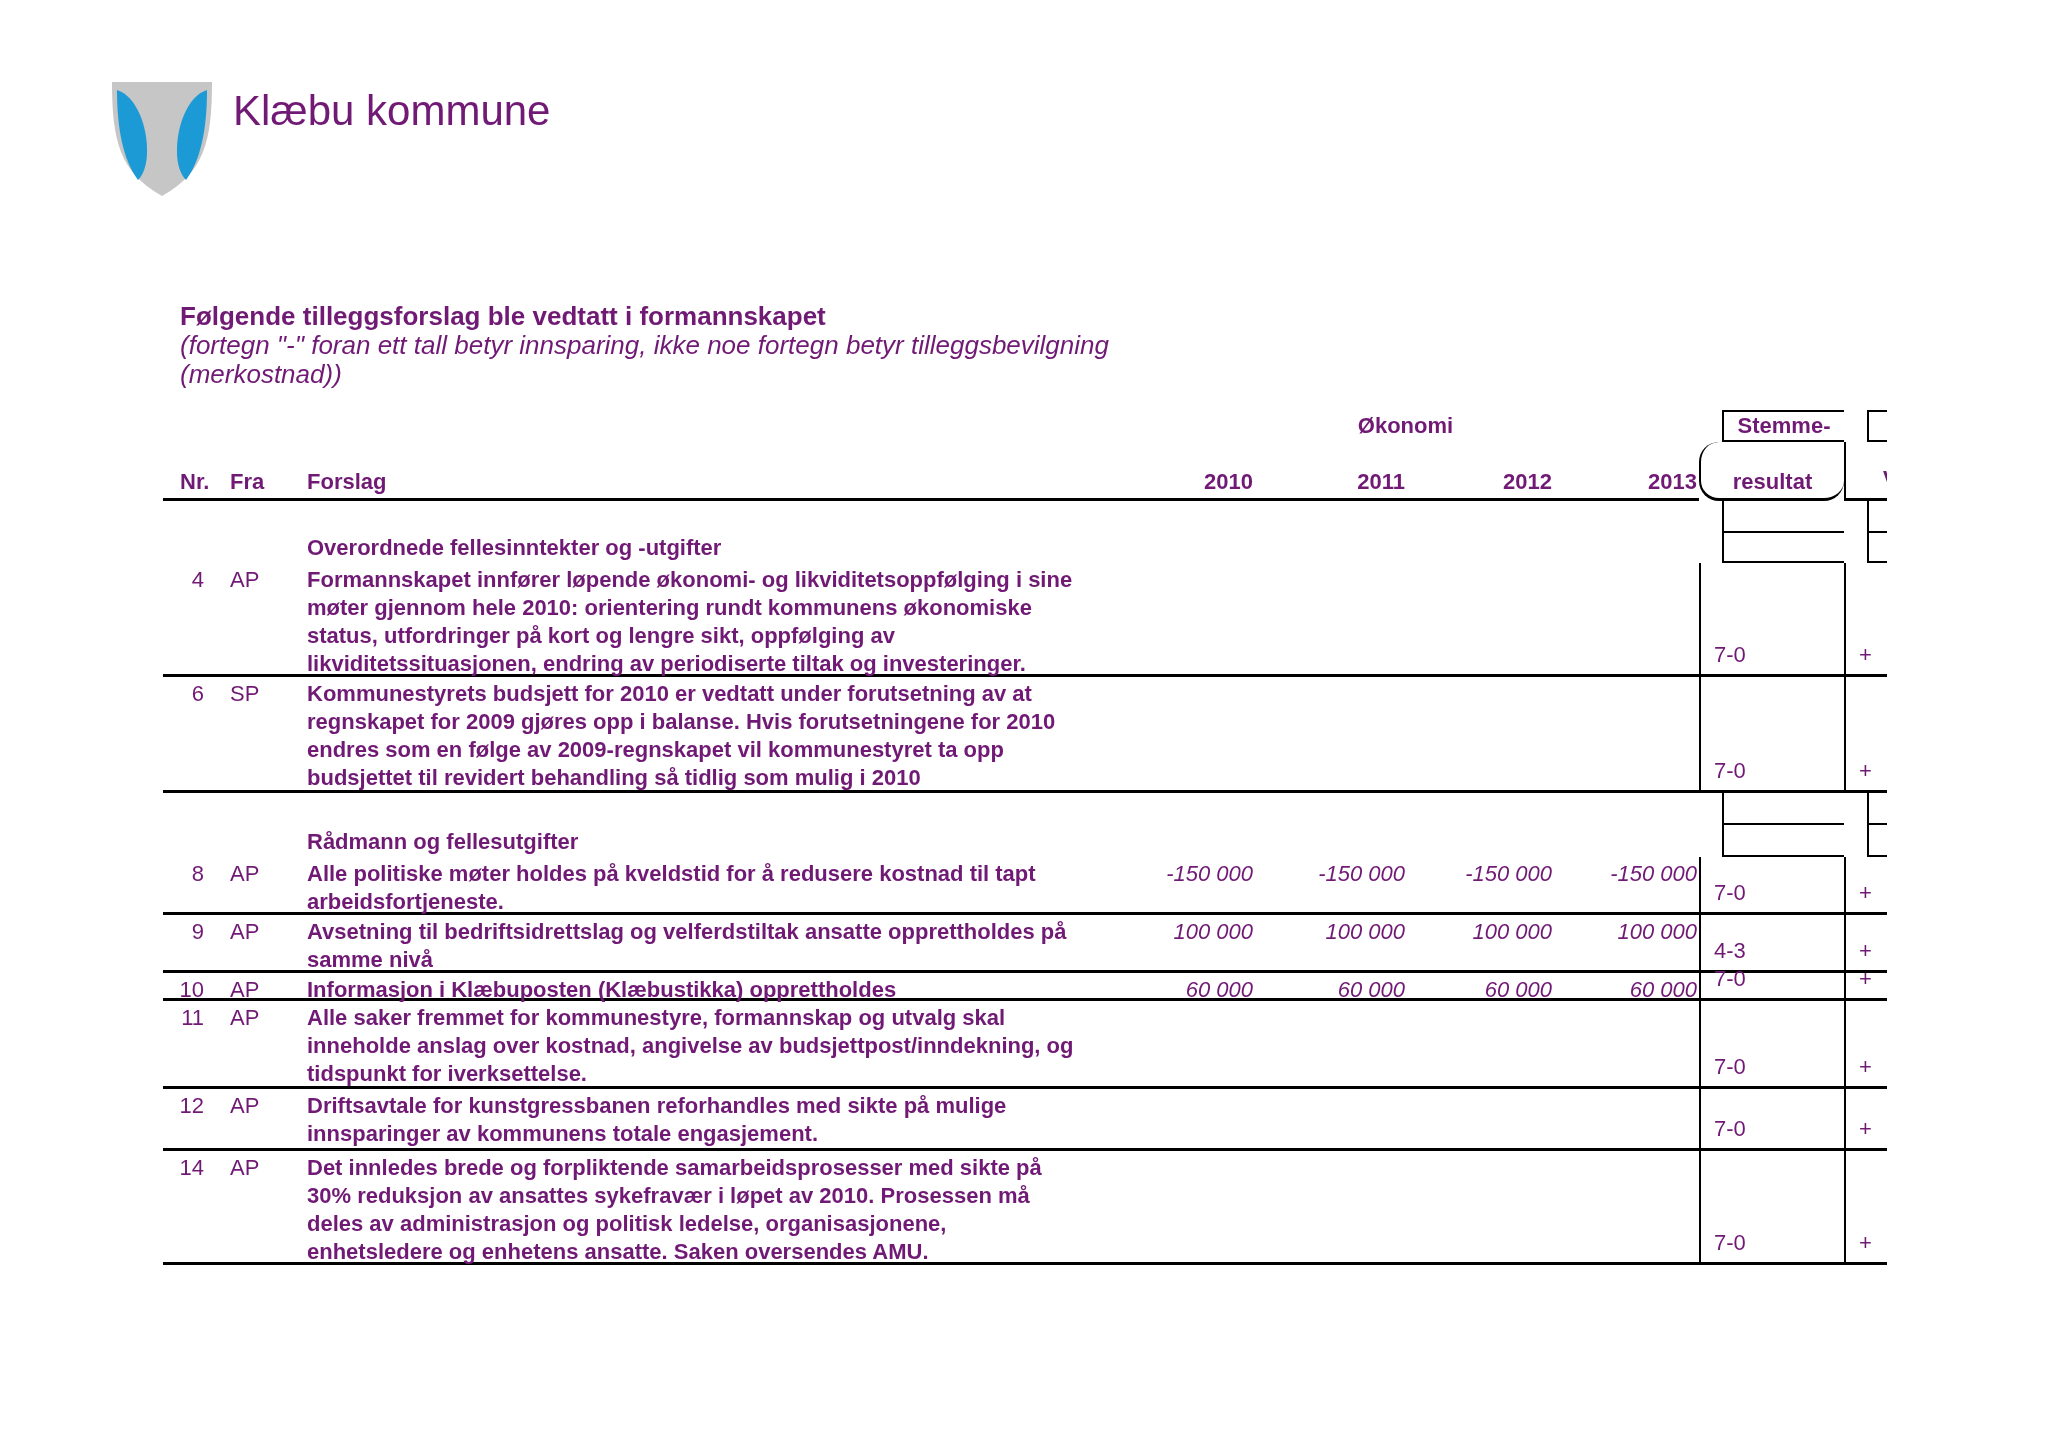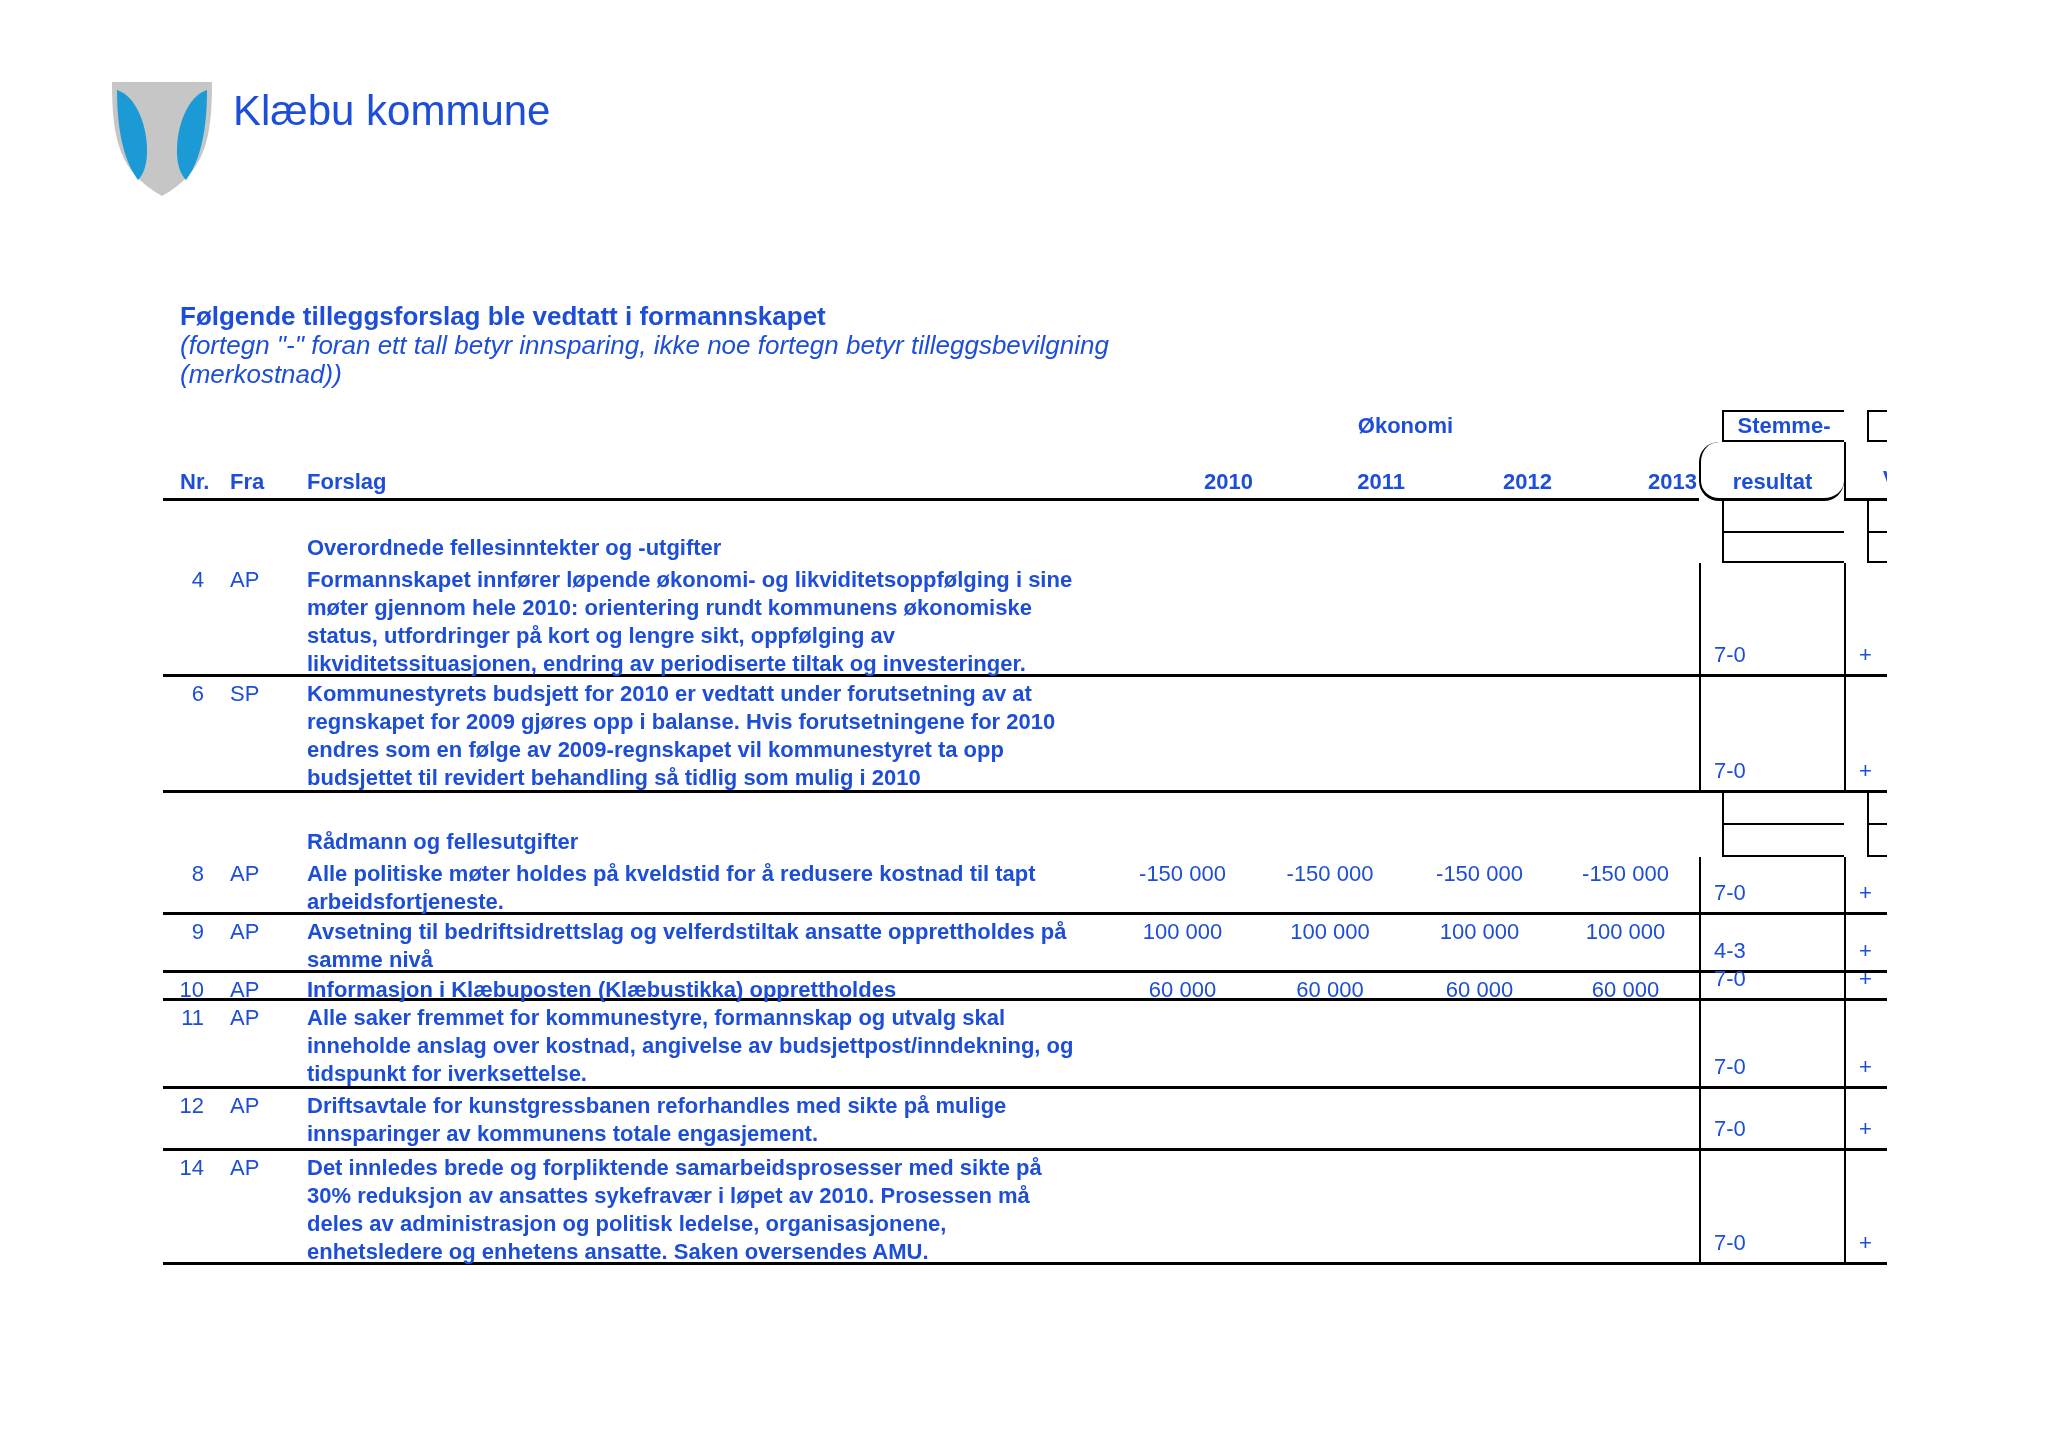--- a/index.html
+++ b/index.html
@@ -1,18 +1,18 @@
 <!DOCTYPE html>
 <html><head>
 <meta charset="utf-8">
 <style>
   html,body { margin:0; padding:0; background:#fff; }
   .page {
     position:relative; width:1887px; height:1447px; background:#ffffff;
-    font-family:"Liberation Sans", sans-serif; color:#1d4ed8; overflow:hidden;
+    font-family:"Liberation Sans", sans-serif; color:#701a75; overflow:hidden;
   }
   .logo { position:absolute; left:110px; top:80px; width:104px; height:118px; }
   .brand { position:absolute; left:233px; top:90px; font-size:42px; line-height:42px; letter-spacing:0px; }
   .intro { position:absolute; left:180px; top:302px; font-size:26px; line-height:29px; }
   .intro .b { font-weight:bold; }
   .intro .i { font-style:italic; }
 
   .grid {
     position:absolute; left:163px; top:410px;
     display:grid;
@@ -37,21 +37,21 @@
   .hbottom-right { display:flex; align-items:flex-end; justify-content:flex-end; padding-bottom:2px; padding-right:2px; }
   .hbottom-center { display:flex; align-items:flex-end; justify-content:center; padding-bottom:2px;border-radius:20px; }
   .hstack { display:flex; flex-direction:column; align-items:center; justify-content:flex-end; padding-bottom:8px; }
 
   .nr-h { padding-left:17px; }
   .fra-pad { padding-left:5px; }
   .nr { text-align:right; padding-right:21px; padding-top:3px; }
   .fra { padding-left:5px; padding-top:3px; }
   .forslag { padding-top:3px; }
   .forslag div { white-space:nowrap;font-weight:bold; }
-  .num { text-align:center; padding-right:2px; padding-top:3px; white-space:nowrap; }
+  .num { text-align:right; padding-right:2px; padding-top:3px; white-space:nowrap;font-style:italic; }
   .vote { display:flex; align-items:flex-end; padding:0 0 5px 13px; }
   .sechdr { font-weight:bold; padding-left:144px; display:flex; align-items:flex-end; padding-bottom:1px; }
 </style>
 </head>
 <body>
 
 <div class="page">
 
   <svg class="logo" viewBox="0 0 104 118" xmlns="http://www.w3.org/2000/svg">
     <path d="M2,2 L102,2 C102,62 94,92 52,116 C10,92 2,62 2,2 Z" fill="#c6c6c6"></path>

